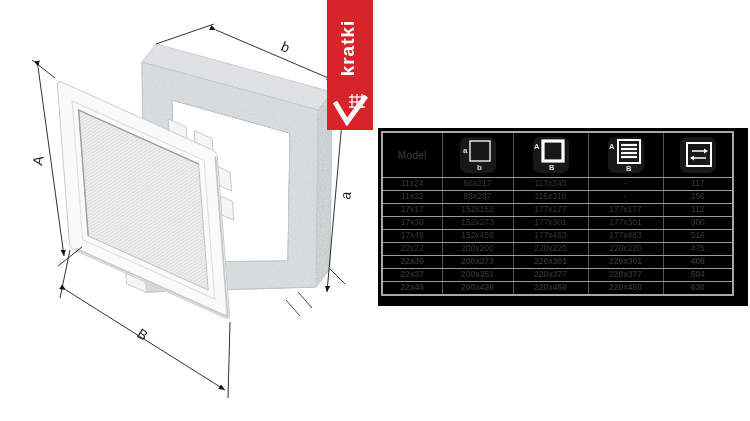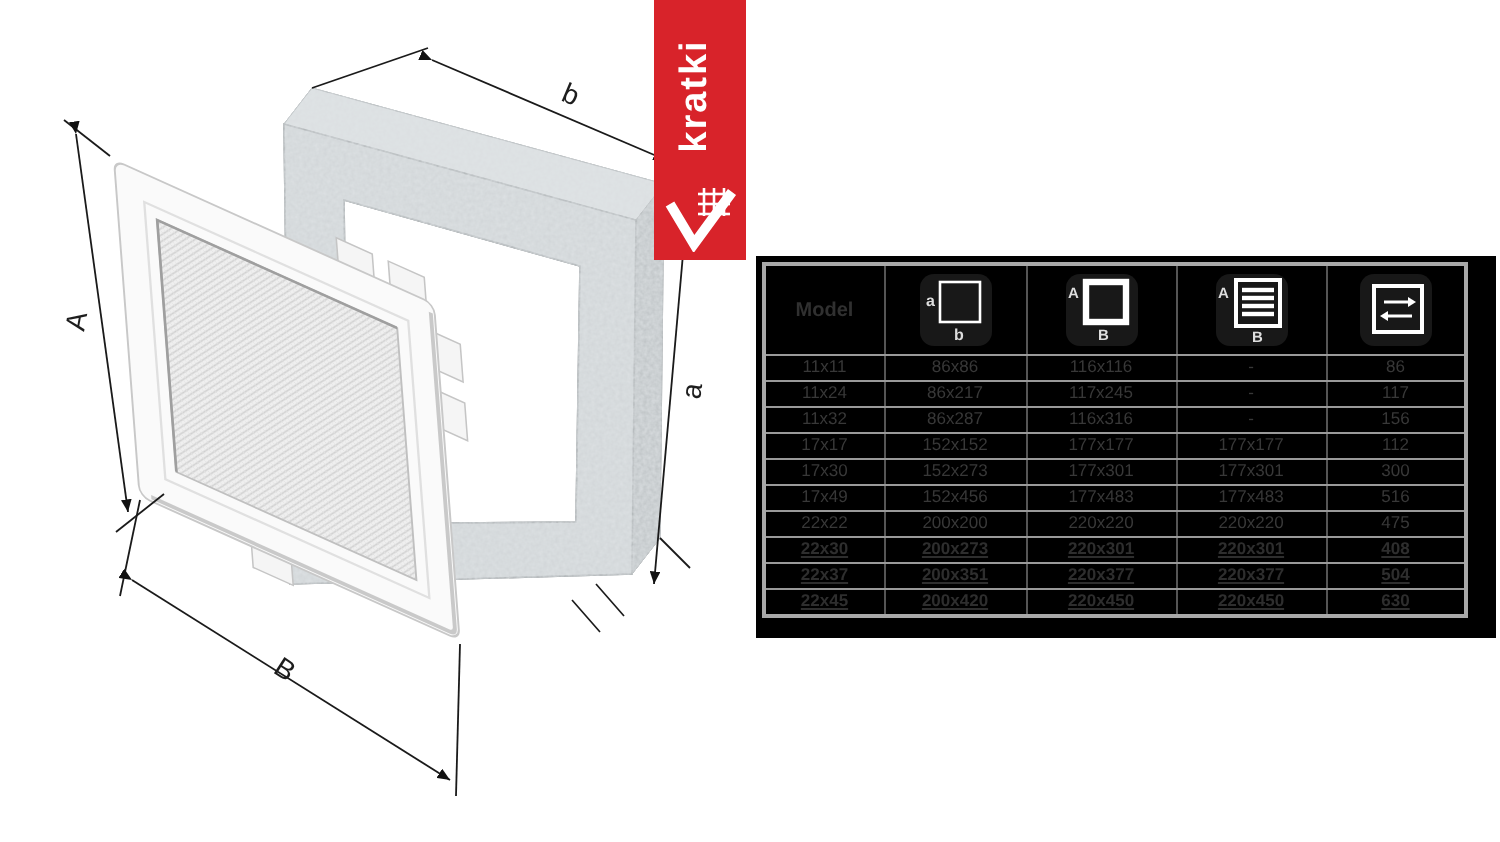--- a/index.html
+++ b/index.html
@@ -17,21 +17,21 @@
   
   .tablewrap{position:absolute;left:378px;top:128px;width:370px;background:#000;
              padding:3px 14px 10px 3px;box-sizing:border-box;}
   table.spec{width:100%;border-collapse:collapse;border:2px solid #a8a8a8;
              font-size:8.5px;color:#383838;table-layout:fixed;}
   table.spec th,table.spec td{border-style:solid;border-width:1px;
              border-color:#9a9a9a #555 #9a9a9a #555;
              text-align:center;vertical-align:middle;padding:0;height:12px;line-height:1.1;}
   table.spec th{height:44px;background:#000;}
   th.model-h{color:#303030;font-size:10px;font-weight:bold;}
-  tr.hl td{font-weight:700;text-decoration:underline;color:#2e2e2e;margin-left:39px;}
+  tr.hl td{font-weight:700;color:#2e2e2e;margin-left:39px;}
   .tile{display:inline-block;vertical-align:middle;}
 </style>
 </head>
 <body>
 
 <div class="page">
 
   <svg width="375" height="421" viewBox="0 0 375 421" style="position:absolute;left:0;top:0;">
     <defs>
       <pattern id="mesh" width="3" height="3" patternUnits="userSpaceOnUse">
@@ -175,27 +175,20 @@
               <line x1="13" y1="15" x2="25" y2="15" stroke="#fff" stroke-width="1.5"></line>
               <polygon points="25,12.5 29,15 25,17.5" fill="#fff"></polygon>
               <line x1="27" y1="22" x2="15" y2="22" stroke="#fff" stroke-width="1.5"></line>
               <polygon points="15,19.5 11,22 15,24.5" fill="#fff"></polygon>
             </svg>
           </th>
         </tr>
       </thead>
       <tbody>
           <tr>
-            <td>11x11</td>
-            <td>86x86</td>
-            <td>116x116</td>
-            <td>-</td>
-            <td>86</td>
-          </tr>
-          <tr>
             <td>11x24</td>
             <td>86x217</td>
             <td>117x245</td>
             <td>-</td>
             <td>117</td>
           </tr>
           <tr>
             <td>11x32</td>
             <td>86x287</td>
             <td>116x316</td>

